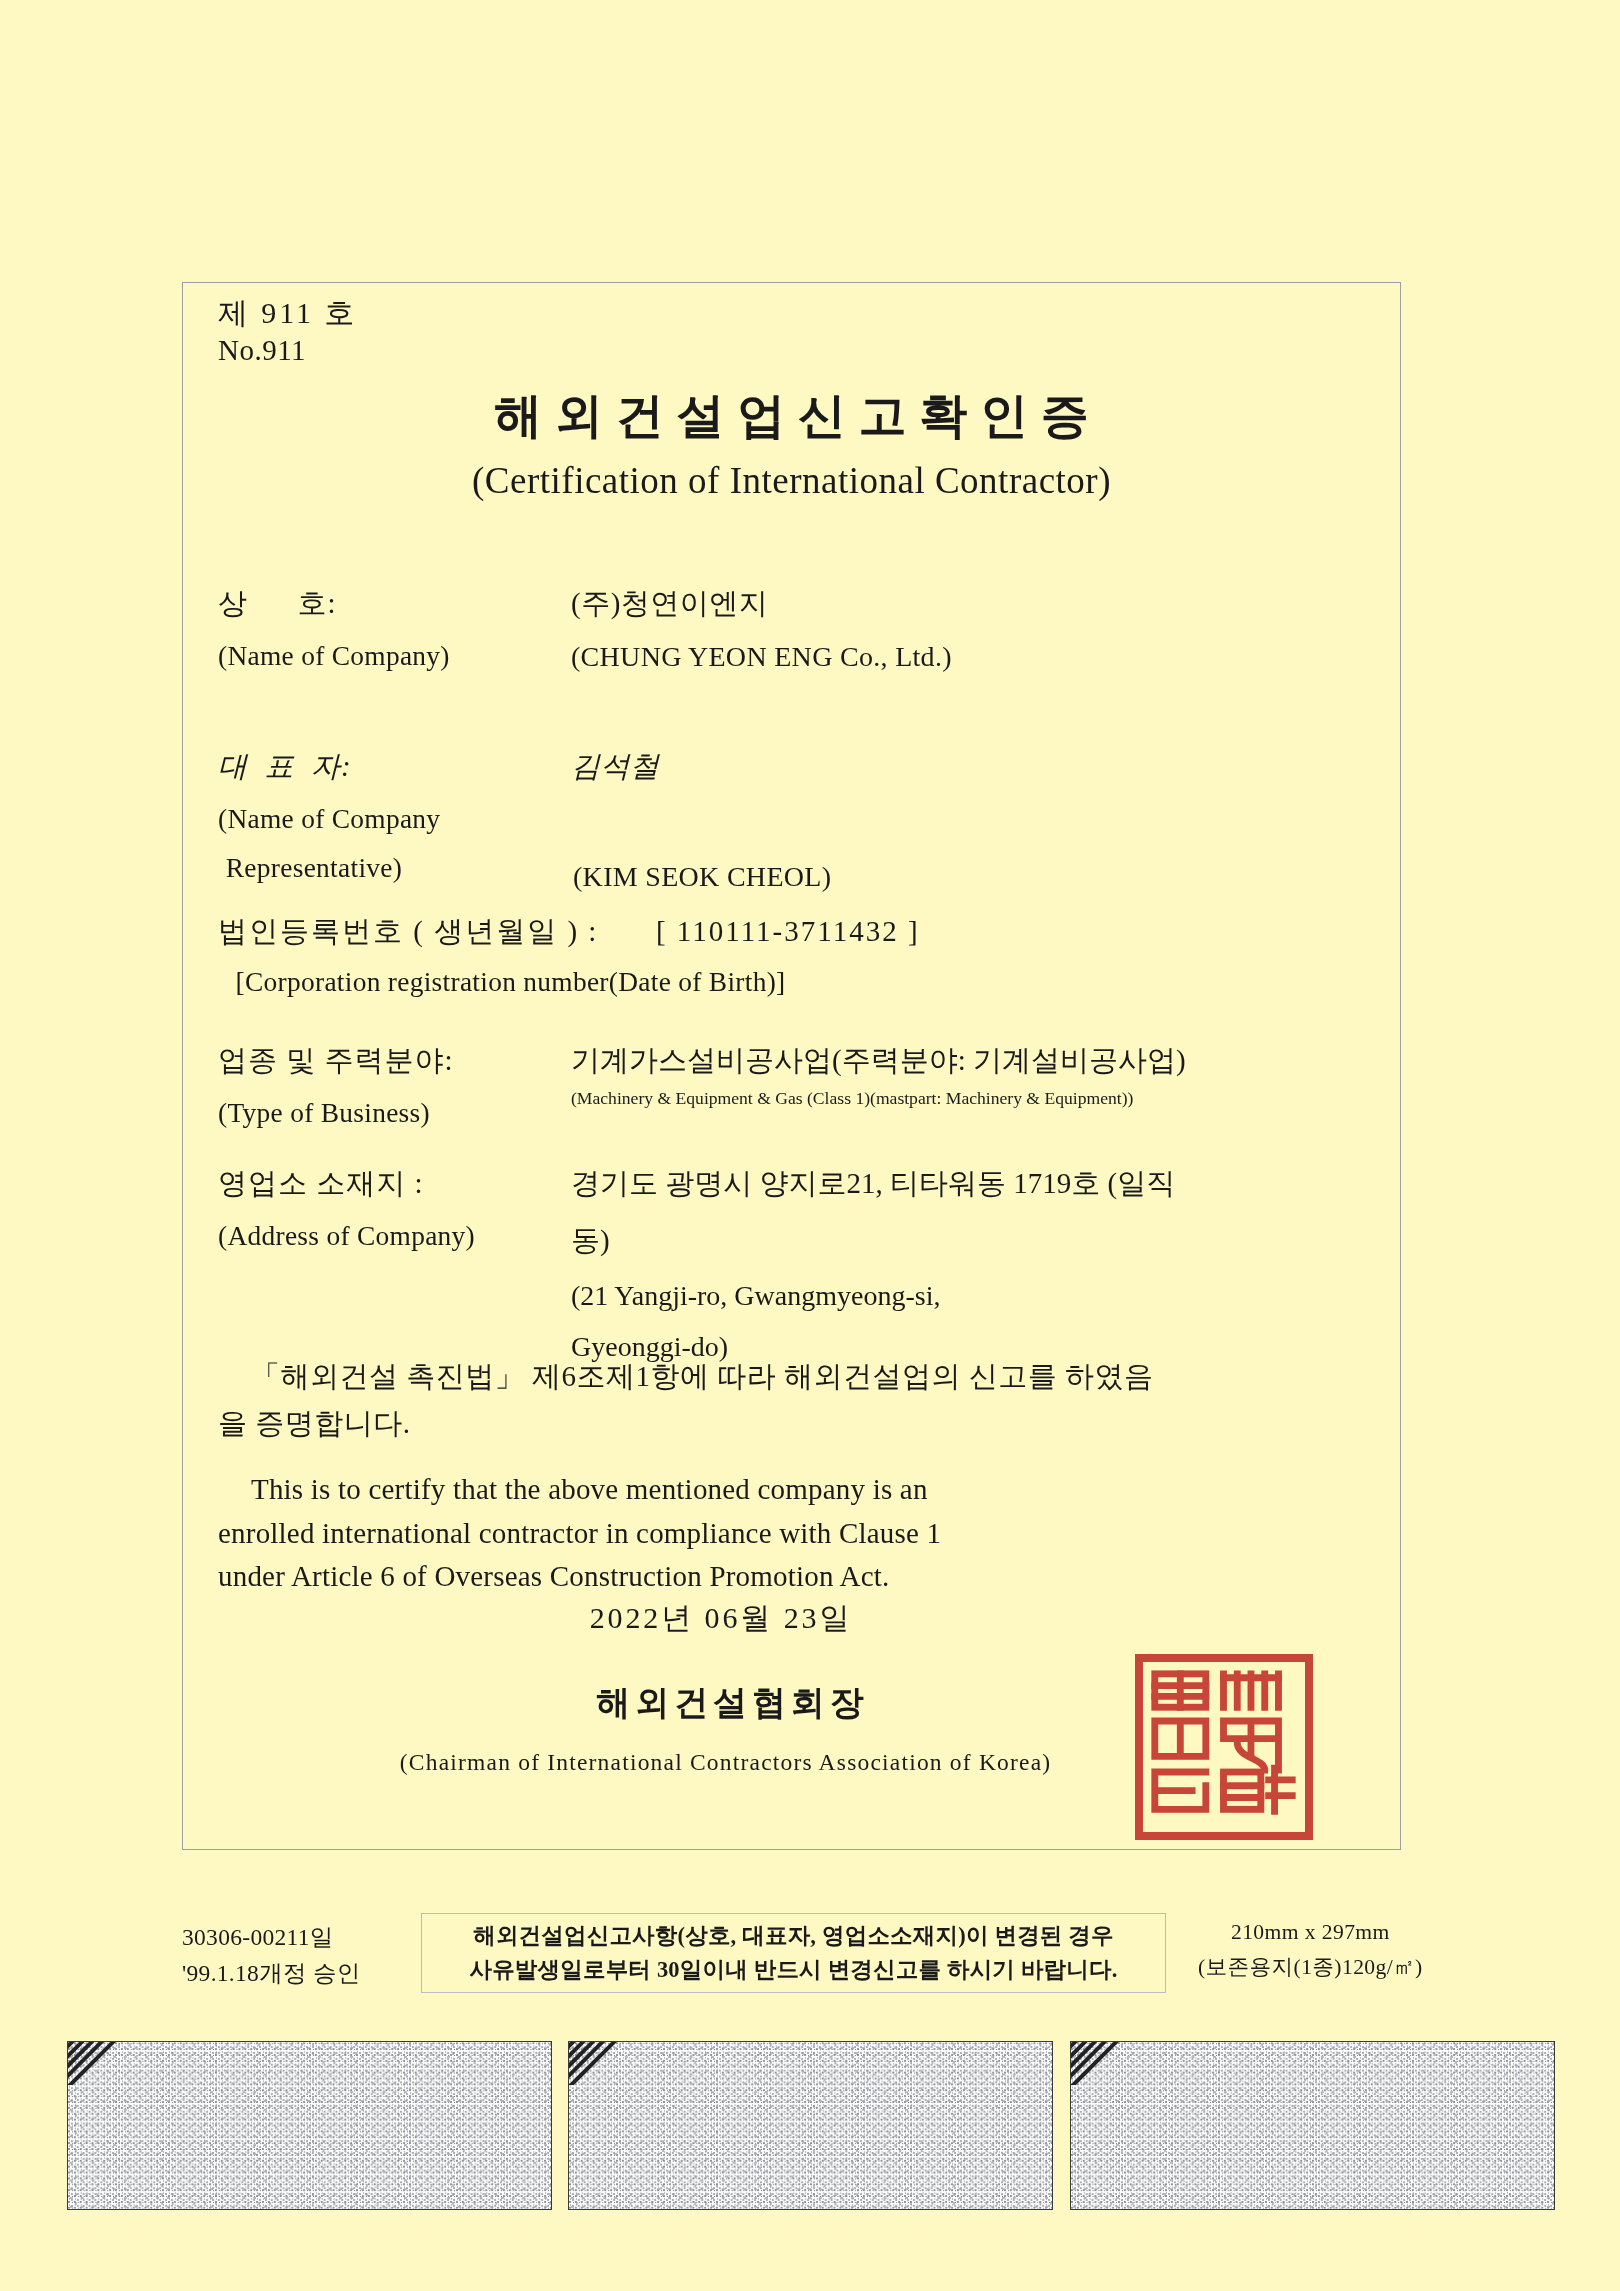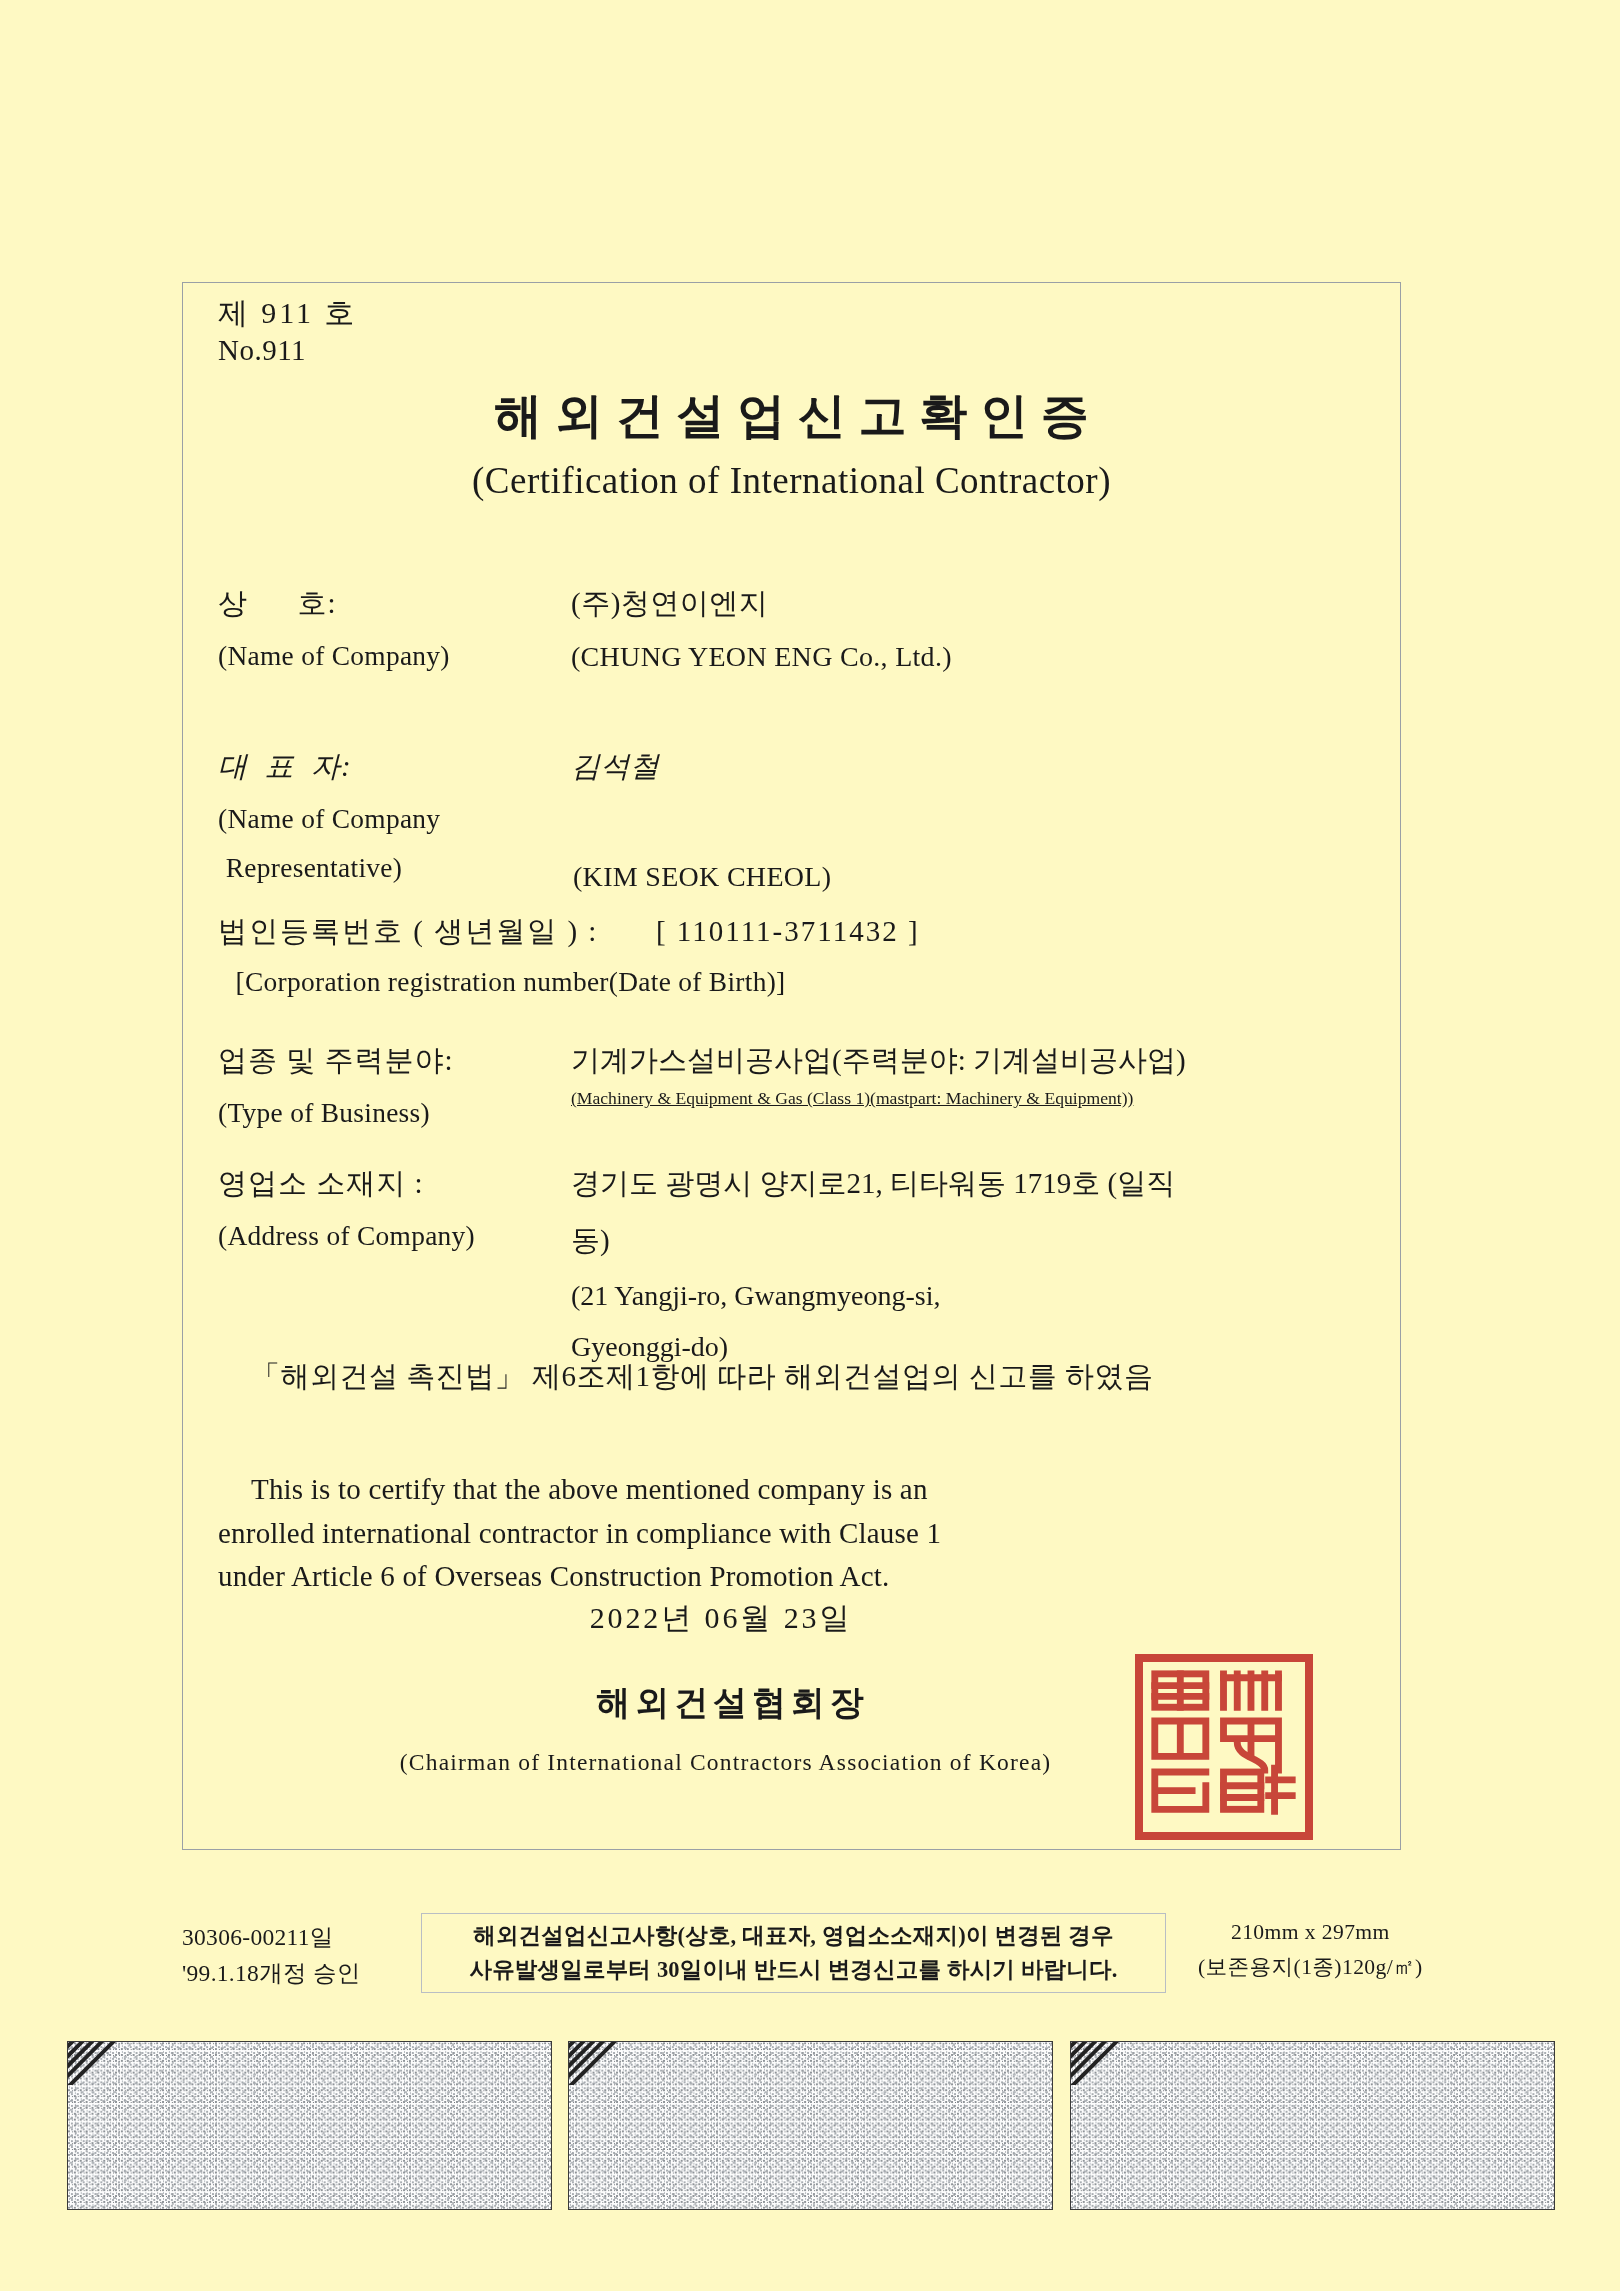--- a/index.html
+++ b/index.html
@@ -67,21 +67,21 @@
   .f-rep .colval3{position:absolute;left:355px;top:57px;white-space:nowrap;}
 
   .f-corp{left:218px;top:912px;}
   .f-corp .r1{position:absolute;top:0;left:0;white-space:nowrap;font-size:29px;letter-spacing:2px;}
   .f-corp .r2{position:absolute;top:55px;left:17.6px;white-space:nowrap;font-size:27.4px;letter-spacing:0.3px;}
 
   .f-biz{left:218px;top:1041px;}
   .f-biz .r1{position:absolute;top:0;left:0;white-space:nowrap;}
   .f-biz .r2{position:absolute;top:57px;left:0;white-space:nowrap;}
   .f-biz .bval{position:absolute;left:353px;top:0;white-space:nowrap;font-size:29px;}
-  .f-biz .bsmall{position:absolute;left:353px;top:47px;white-space:nowrap;font-size:17.6px;text-decoration:underline;}
+  .f-biz .bsmall{position:absolute;left:353px;top:47px;white-space:nowrap;font-size:17.6px;}
 
   .f-addr{left:218px;top:1164px;}
   .f-addr .r1{position:absolute;top:0;left:0;white-space:nowrap;}
   .f-addr .r2{position:absolute;top:57px;left:0;white-space:nowrap;}
   .f-addr .a1{position:absolute;left:353px;top:0;white-space:nowrap;font-size:29px;}
   .f-addr .a2{position:absolute;left:353px;top:57px;white-space:nowrap;font-size:29px;}
   .f-addr .a3{position:absolute;left:353px;top:116px;white-space:nowrap;font-size:28px;}
   .f-addr .a4{position:absolute;left:353px;top:167px;white-space:nowrap;font-size:28px;}
 
   
@@ -233,20 +233,21 @@
       <span class="lbl-en">(Address of Company)</span>
     </div>
     <div class="a1">경기도 광명시 양지로21, 티타워동 1719호 (일직</div>
     <div class="a2">동)</div>
     <div class="a3">(21 Yangji-ro, Gwangmyeong-si,</div>
     <div class="a4">Gyeonggi-do)</div>
   </div>
 
   <div class="para-ko">
     <div class="l1">「해외건설 촉진법」 제6조제1항에 따라 해외건설업의 신고를 하였음</div>
+    <div>을 증명합니다.</div>
   </div>
 
   <div class="para-en">
     <div class="l1">This is to certify that the above mentioned company is an</div>
     <div>enrolled international contractor in compliance with Clause 1</div>
     <div>under Article 6 of Overseas Construction Promotion Act.</div>
   </div>
 
   <div class="datum">2022년 06월 23일</div>
 

